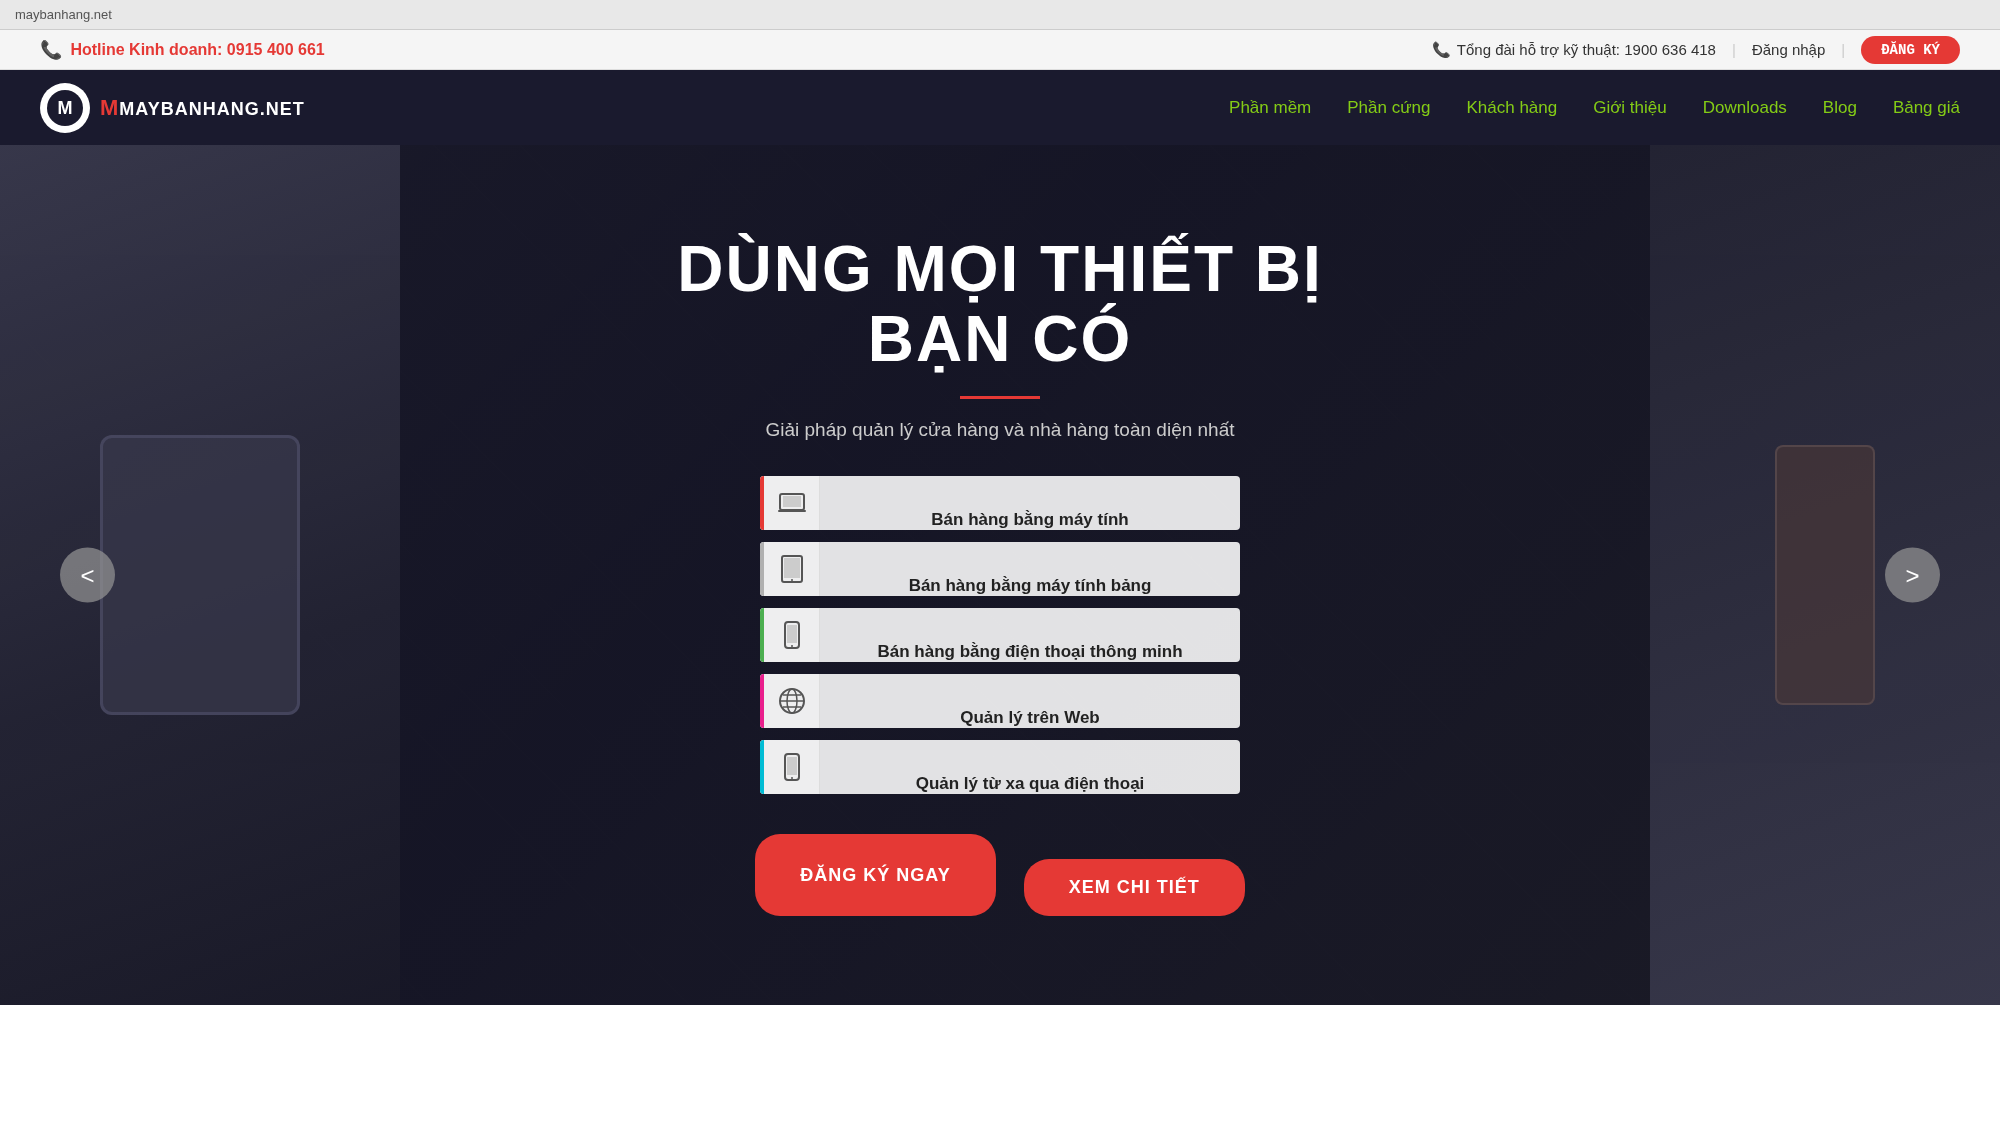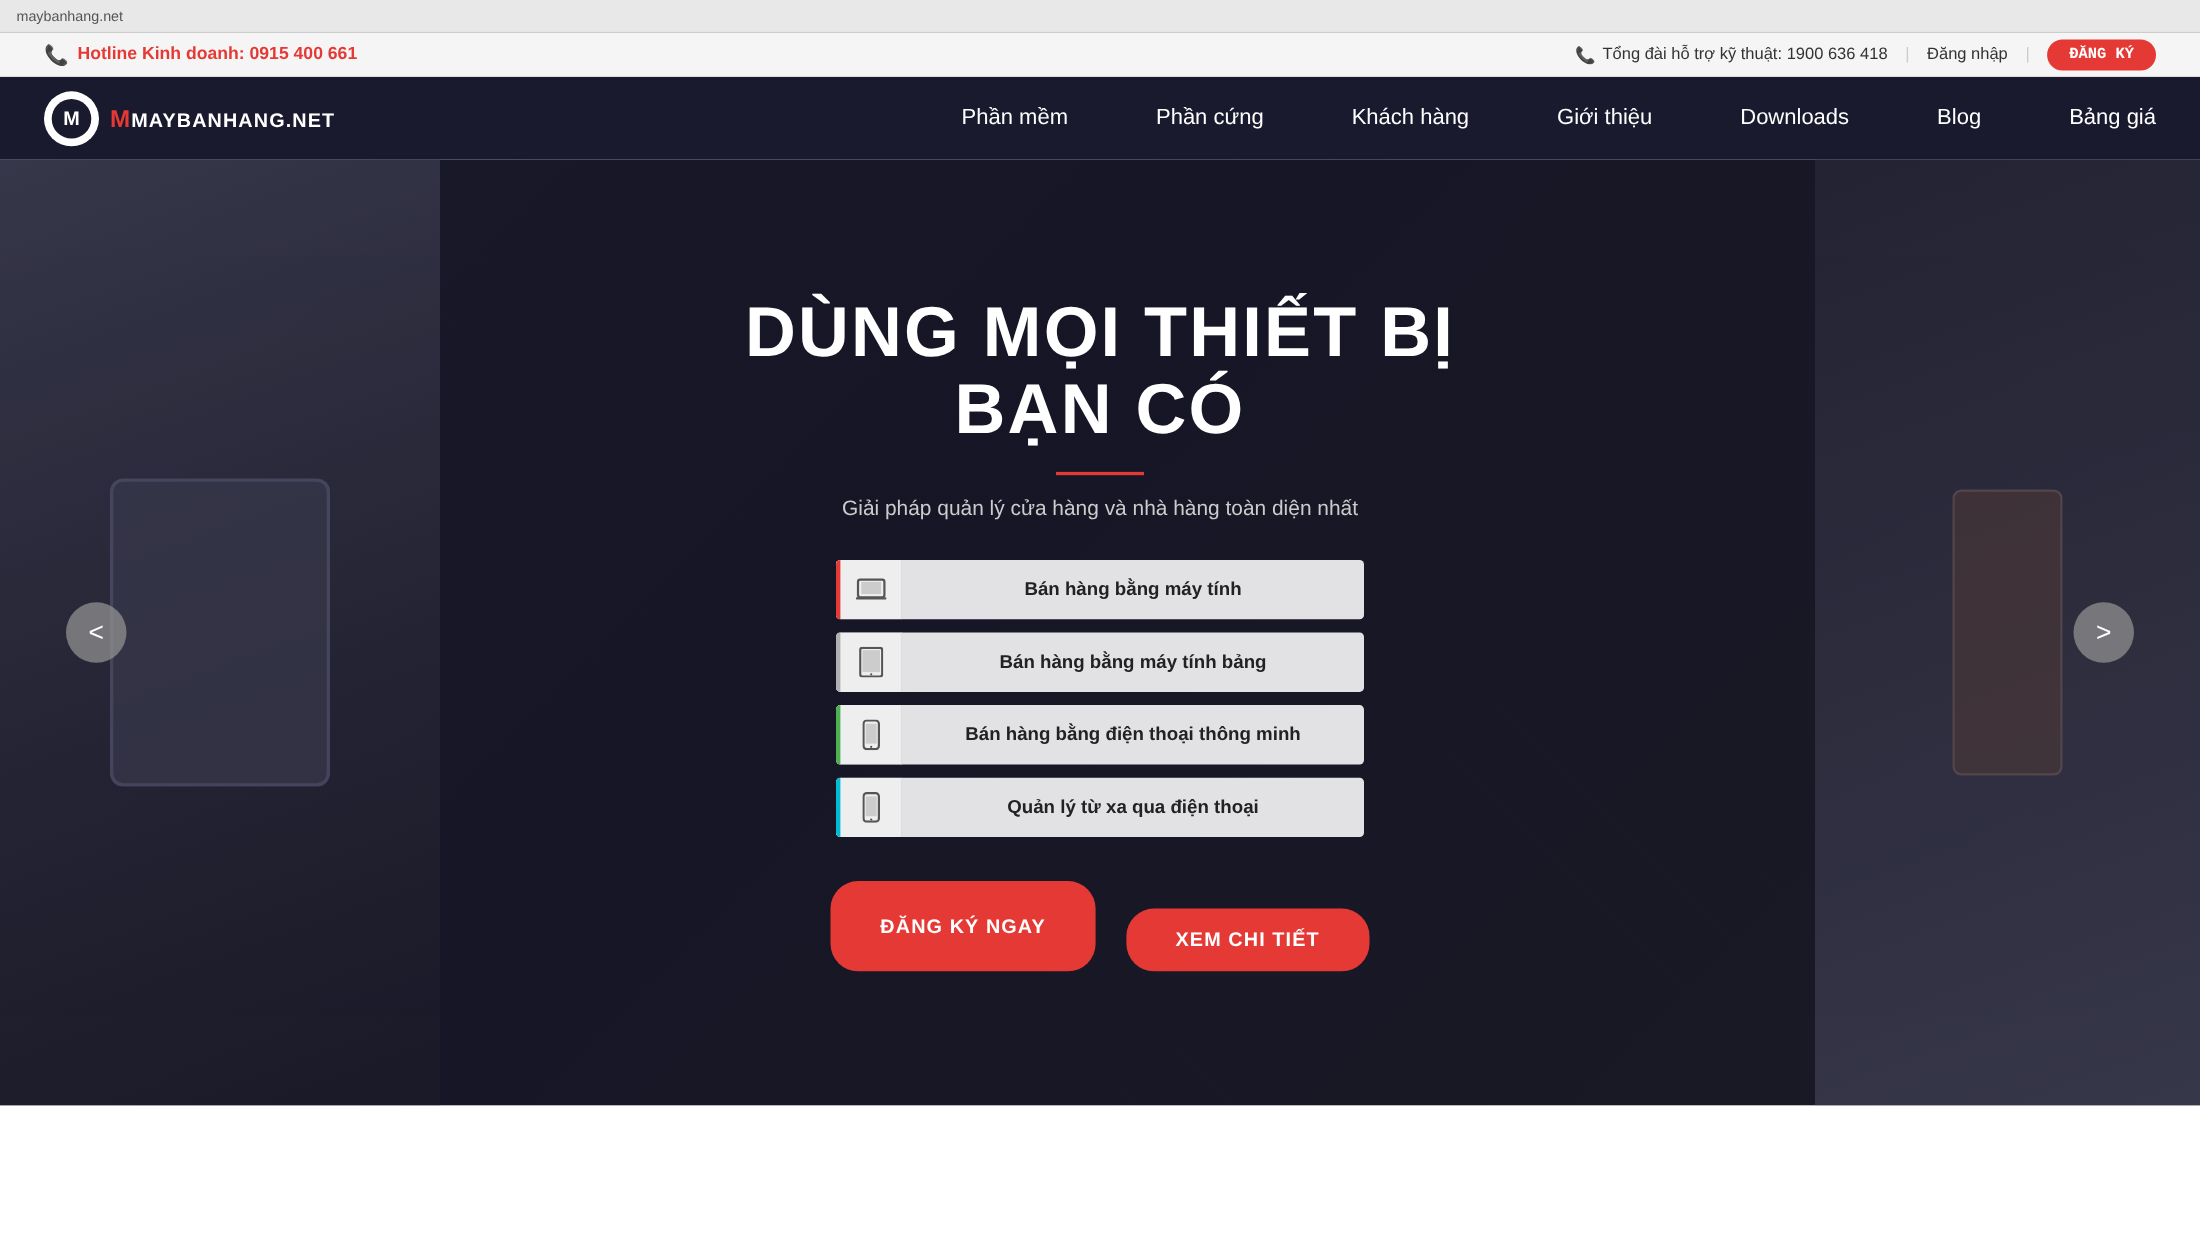--- a/index.html
+++ b/index.html
@@ -92,24 +92,23 @@
     .navbar-logo .logo-text span {
       color: white;
     }
     .nav-links {
       display: flex;
       align-items: center;
       gap: 36px;
       list-style: none;
     }
     .nav-links a {
-      color: #ffffff;
+      color: #84cc16;
       text-decoration: none;
-      font-size: 20px;
-      margin-left: 44px;
+      font-size: 17px;
     }
 
     
     .hero {
       position: relative;
       min-height: 860px;
       background: linear-gradient(135deg, #2a2a3e 0%, #1a1a2e 40%, #2d2d2d 100%);
       display: flex;
       align-items: center;
       justify-content: center;
@@ -183,21 +182,21 @@
     .feature-list {
       list-style: none;
       width: 100%;
       display: flex;
       flex-direction: column;
       gap: 12px;
       margin-bottom: 40px;
     }
     .feature-item {
       display: flex;
-      align-items: center;
+      align-items: flex-end;
       background: rgba(255,255,255,0.88);
       border-radius: 4px;
       overflow: hidden;
       cursor: pointer;
       max-width: 480px;
       margin: 0 auto;
       width: 100%;
     }
     .feature-item .feature-icon-box {
       width: 60px;
@@ -380,20 +379,32 @@
       <li class="feature-item active-phone">
         <div class="feature-icon-box">
           <svg width="16" height="28" viewBox="0 0 16 28">
             <rect x="1" y="1" width="14" height="26" rx="3" fill="none" stroke="#555" stroke-width="2"></rect>
             <rect x="3" y="4" width="10" height="18" fill="#ccc"></rect>
             <circle cx="8" cy="25" r="1" fill="#555"></circle>
           </svg>
         </div>
         <span class="feature-label">Bán hàng bằng điện thoại thông minh</span>
       </li>
+      <li class="feature-item active-web">
+        <div class="feature-icon-box">
+          <svg width="28" height="28" viewBox="0 0 28 28">
+            <circle cx="14" cy="14" r="12" fill="none" stroke="#555" stroke-width="2"></circle>
+            <ellipse cx="14" cy="14" rx="5" ry="12" fill="none" stroke="#555" stroke-width="1.5"></ellipse>
+            <line x1="2" y1="14" x2="26" y2="14" stroke="#555" stroke-width="1.5"></line>
+            <line x1="5" y1="8" x2="23" y2="8" stroke="#555" stroke-width="1.5"></line>
+            <line x1="5" y1="20" x2="23" y2="20" stroke="#555" stroke-width="1.5"></line>
+          </svg>
+        </div>
+        <span class="feature-label">Quản lý trên Web</span>
+      </li>
       <li class="feature-item active-remote">
         <div class="feature-icon-box">
           <svg width="16" height="28" viewBox="0 0 16 28">
             <rect x="1" y="1" width="14" height="26" rx="3" fill="none" stroke="#555" stroke-width="2"></rect>
             <rect x="3" y="4" width="10" height="18" fill="#ccc"></rect>
             <circle cx="8" cy="25" r="1" fill="#555"></circle>
           </svg>
         </div>
         <span class="feature-label">Quản lý từ xa qua điện thoại</span>
       </li>

